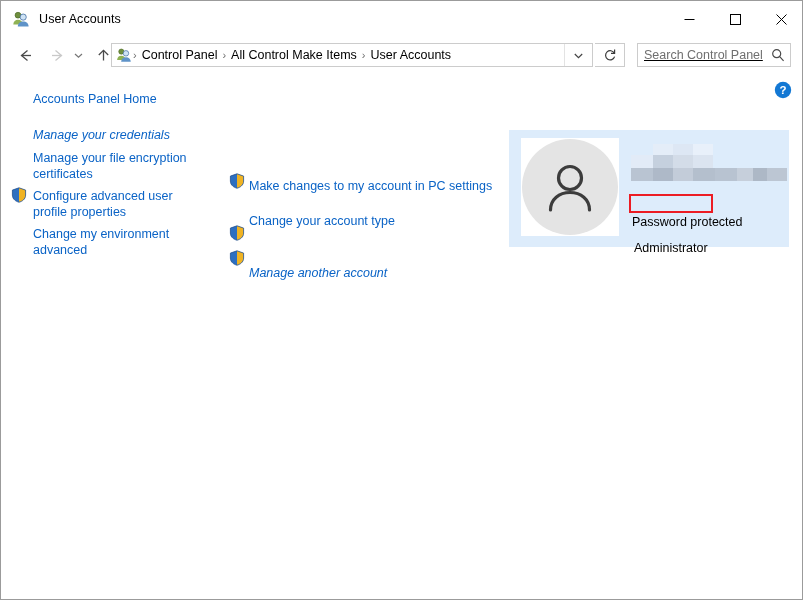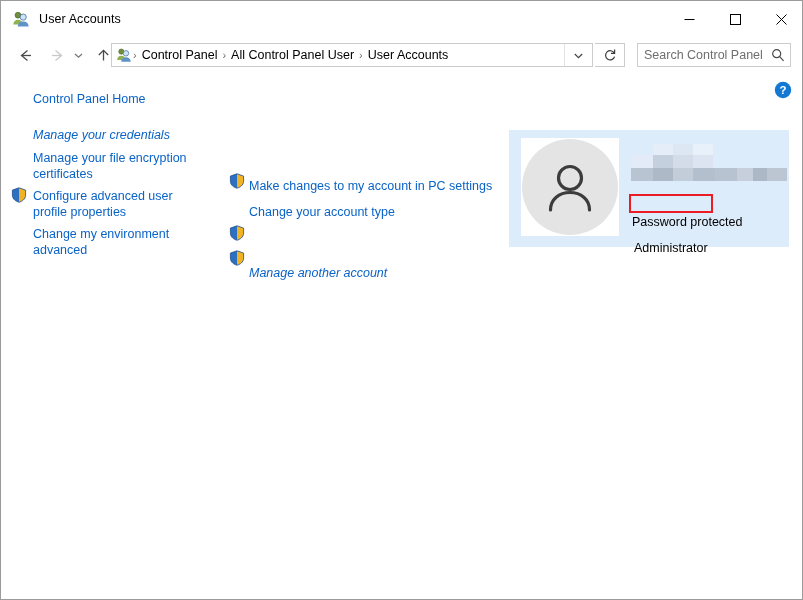--- a/index.html
+++ b/index.html
@@ -158,20 +158,21 @@
   .search-input {
     border: none;
     outline: none;
     background: transparent;
     font-family: "Liberation Sans", sans-serif;
     font-size: 12.5px;
     color: #000000;
     width: 122px;
     margin-left: 6px;
     padding: 0;
+    text-decoration: underline;
   }
   .search-input::placeholder { color: #6f6f6f; opacity: 1; }
   .search-icon-wrap {
     width: 24px;
     display: flex;
     align-items: center;
     justify-content: center;
     cursor: default;
   }
 
@@ -230,21 +231,21 @@
   .mlink {
     position: absolute;
     font-size: 12.5px;
     color: #0a63c6;
     line-height: 16px;
     white-space: nowrap;
     cursor: default;
     margin-top: 39px;
   }
   .m-pcsettings { left: 248px; top: 66px; }
-  .m-acctype    { left: 248px; top: 92px; text-align: right; }
+  .m-acctype    { left: 248px; top: 101px; text-align: right; }
   .m-another    { left: 248px; top: 153px; font-style: italic; }
   .m-uac        { left: 248px; top: 178px; }
   .m-shield {
     position: absolute;
     width: 16px; height: 16px;
     left: 228px;
   }
   .ms-acctype { top: 100px; }
   .ms-another { top: 152px; }
   .ms-uac     { top: 177px; }
@@ -399,21 +400,21 @@
           <path d="M1.3 14.5c0-3 2.1-4.7 4.7-4.7s4.7 1.7 4.7 4.7z" fill="#8fb254"></path>
           <circle cx="6" cy="5.2" r="2.9" fill="none" stroke="#4c6a24" stroke-width="0.7"></circle>
           <circle cx="11.2" cy="7.1" r="3.1" fill="#cfe3f5"></circle>
           <path d="M5.8 16.6c0-3.2 2.3-5.1 5.4-5.1s5.4 1.9 5.4 5.1z" fill="#5f93c8"></path>
           <circle cx="11.2" cy="7.1" r="3.1" fill="none" stroke="#2f5f96" stroke-width="0.7"></circle>
         </svg>
       </div>
       <span class="crumb-sep">›</span>
       <span class="crumb">Control Panel</span>
       <span class="crumb-sep">›</span>
-      <span class="crumb">All Control Panel User</span>
+      <span class="crumb">All Control Make Items</span>
       <span class="crumb-sep">›</span>
       <span class="crumb">User Accounts</span>
 
       <div class="addr-chevron">
         <svg width="11" height="11" viewBox="0 0 11 11">
           <path d="M1.8 4 L5.5 7.6 L9.2 4" fill="none" stroke="#444" stroke-width="1.2"></path>
         </svg>
       </div>
     </div>
 
@@ -438,21 +439,21 @@
   <div class="content">
 
     <div class="help-btn">
       <svg width="18" height="18" viewBox="0 0 18 18">
         <circle cx="9" cy="9" r="8.2" fill="#1378d4"></circle>
         <text x="9" y="13.2" text-anchor="middle" font-family="Liberation Sans, sans-serif" font-size="11.5" font-weight="bold" fill="#ffffff">?</text>
       </svg>
     </div>
 
     <div class="sidebar">
-      <div class="side-link side-home">Control Panel Home</div>
+      <div class="side-link side-home">Accounts Panel Home</div>
       <div class="side-link side-cred">Manage your credentials</div>
       <div class="side-link side-enc">Manage your file encryption certificates</div>
 
       <div class="side-shield">
         <svg width="16" height="16" viewBox="0 0 16 16">
           <path d="M8 0.8 L14.6 3.1 V8.1c0 4.2-3.7 6.4-6.6 7.1z" fill="#f0b323"></path>
           <path d="M8 0.8 L1.4 3.1 V8.1c0 4.2 3.7 6.4 6.6 7.1z" fill="#2d6fc0"></path>
           <path d="M8 0.8 L14.6 3.1 V8.1c0 4.2-3.7 6.4-6.6 7.1C5.1 14.5 1.4 12.3 1.4 8.1V3.1z" fill="none" stroke="#1f4f8f" stroke-width="0.8"></path>
         </svg>
       </div>

